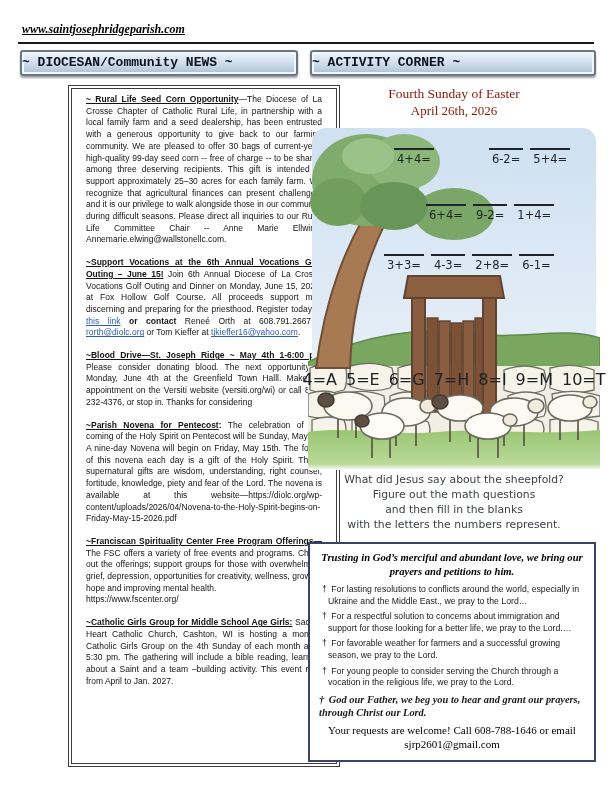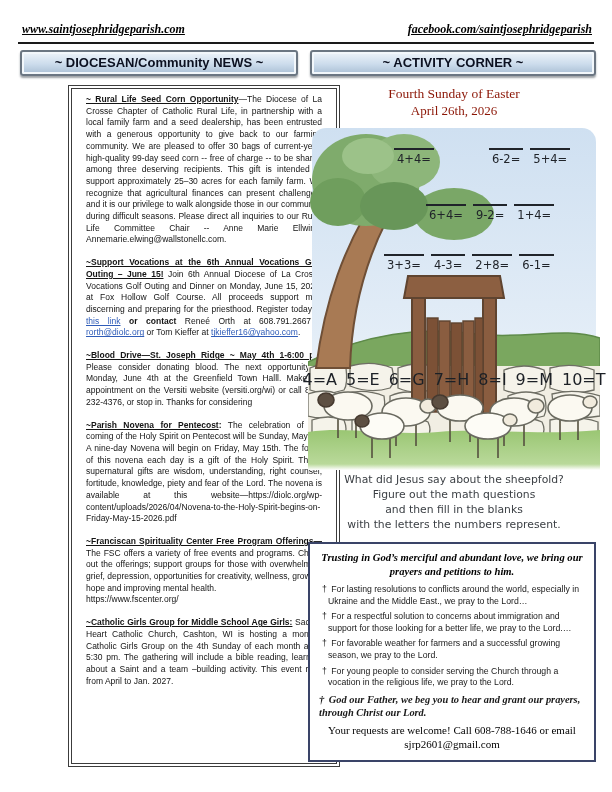--- a/index.html
+++ b/index.html
@@ -8,22 +8,22 @@
 
   
   .toplink{position:absolute;top:22px;font-family:"Liberation Serif",serif;
            font-style:italic;font-weight:bold;font-size:12px;color:#000;
            text-decoration:underline;}
   #link-left{left:22px;font-style:italic;}
   #link-right{right:20px;}
   #top-rule{position:absolute;left:18px;top:42px;width:576px;height:2px;background:#1a1a1a;}
 
   
-  .hdr-btn{position:absolute;top:50px;height:22px;line-height:22px;text-align:center;
-           font-family:Liberation Sans, sans-serif;font-weight:bold;font-size:13px;color:#0b1020;
+  .hdr-btn{position:absolute;top:50px;height:22px;line-height:22px;text-align:left;
+           font-family:Liberation Mono, monospace;font-weight:bold;font-size:13px;color:#0b1020;
            background:linear-gradient(#eef4fa,#ccdcec 55%,#aabfd4);
            border:2px solid #6b7682;border-radius:3px;
            box-shadow:inset 0 0 0 2px #f2f7fb, 0 2px 2px rgba(40,50,60,.45);}
   #hdr-left{left:20px;width:274px;}
   #hdr-right{left:310px;width:282px;}
 
   
   #news-box{position:absolute;left:24px;top:88px;width:266px;height:676px;
             border:1px solid #3c3c3c;outline:1px solid #3c3c3c;outline-offset:2px;
             padding:5px 14px;box-sizing:border-box;background:#fff;margin-left:47px;}
@@ -71,21 +71,20 @@
                font-size:10.4px;line-height:13px;padding-left:0;text-indent:0;}
   #prayer-footer{font-family:"Liberation Serif",serif;font-size:11px;line-height:14px;
                  text-align:center;color:#000;margin-top:4px;}
 </style>
 </head>
 <body>
 
 <div id="page">
 
   <div id="link-left" class="toplink">www.saintjosephridgeparish.com</div>
-  <div id="link-right" class="toplink">facebook.com/saintjosephridgeparish</div>
   <div id="top-rule"></div>
 
   <div id="hdr-left" class="hdr-btn">~ DIOCESAN/Community NEWS ~</div>
   <div id="hdr-right" class="hdr-btn">~ ACTIVITY CORNER ~</div>
 
   <div id="news-box">
       <div class="news-section"><span class="seg-title">~ Rural Life Seed Corn Opportunity</span><span class="seg-n">—The Diocese of La Crosse Chapter of Catholic Rural Life, in partnership with a local family farm and a seed dealership, has been entrusted with a generous opportunity to give back to our farming community.  We are pleased to offer 30 bags of current-year, high-quality 99-day seed corn -- free of charge -- to be shared among three deserving recipients. This gift is intended to support approximately 25–30 acres for each family farm.  We recognize that agricultural finances can present challenges, and it is our privilege to walk alongside those in our community during difficult seasons.  Please direct all inquiries to our Rural Life Committee Chair -- Anne Marie Ellwing: Annemarie.elwing@wallstonellc.com.</span></div>
       <div class="news-section"><span class="seg-title">~Support Vocations at the 6th Annual Vocations Golf Outing – June 15!</span><span class="seg-n"> Join 6th Annual Diocese of La Crosse Vocations Golf Outing and Dinner on Monday, June 15, 2026, at Fox Hollow Golf Course. All proceeds support men discerning and preparing for the priesthood.  Register today </span><span class="seg-link">at this link</span><span class="seg-b"> or contact</span><span class="seg-n"> Reneé Orth at 608.791.2667 / </span><span class="seg-link">rorth@diolc.org</span><span class="seg-n"> or Tom Kieffer at </span><span class="seg-link">tjkieffer16@yahoo.com</span><span class="seg-n">.</span></div>
       <div class="news-section"><span class="seg-title">~Blood Drive—St. Joseph Ridge ~ May 4th 1-6:00 pm</span><span class="seg-n"> Please consider donating blood. The next  opportunity is Monday, June 4th at the  Greenfield Town Halll.  Make an appointment on the Versiti website (versiti.org/wi) or call 877-232-4376, or  stop in.  Thanks for considering</span></div>
       <div class="news-section"><span class="seg-title">~Parish Novena for Pentecost</span><span class="seg-b">:</span><span class="seg-n"> The celebration of the coming of the Holy Spirit on Pentecost will be Sunday, May 24. A nine-day Novena will begin on Friday, May 15th. The focus of this novena each day is a gift of the Holy Spirit. These supernatural gifts are wisdom, understanding, right counsel, fortitude, knowledge, piety and fear of the Lord. The novena is available at this website—https://diolc.org/wp-content/uploads/2026/04/Novena-to-the-Holy-Spirit-begins-on-Friday-May-15-2026.pdf</span></div>

